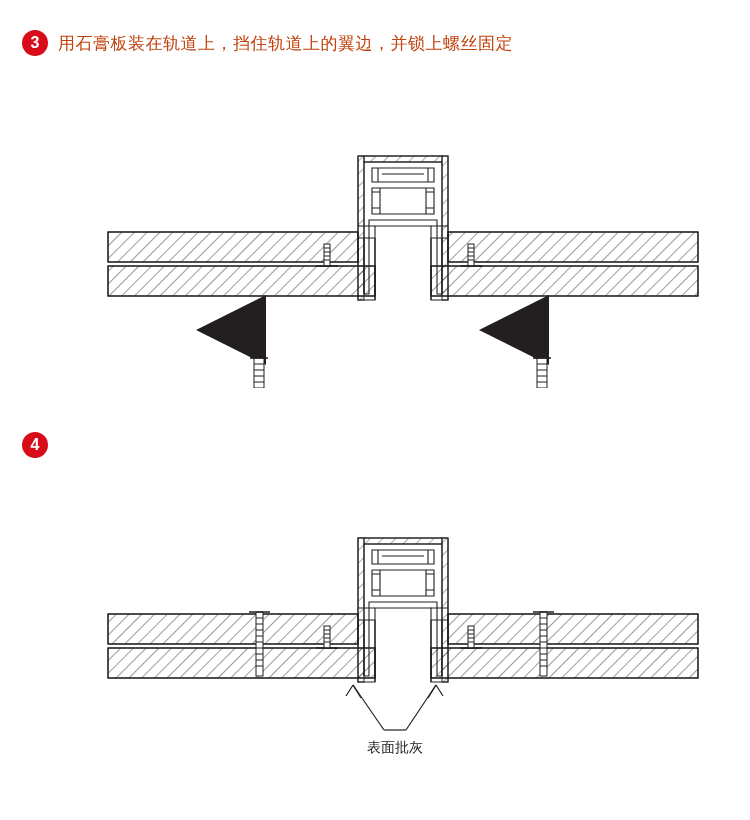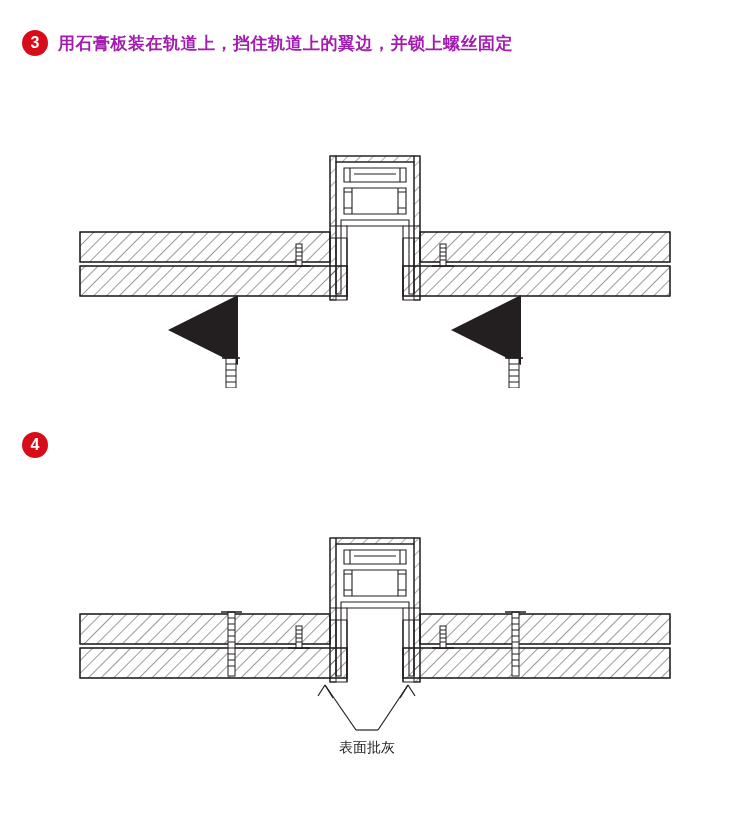--- a/index.html
+++ b/index.html
@@ -38,27 +38,27 @@
     align-items: center;
     justify-content: center;
     flex: 0 0 auto;
     font-family: "Liberation Sans", sans-serif;
     line-height: 1;
   }
   .step-title {
     margin-left: 10px;
     font-size: 17px;
     letter-spacing: 0.5px;
-    color: #a21caf;
+    color: #c2410c;
     white-space: nowrap;
-    font-weight: bold;
   }
   .figure {
     position: relative;
     width: 670px;
+    padding-left: 28px;
   }
   .figure svg {
     display: block;
   }
   .caption-text {
     font-size: 14px;
     fill: #231f20;
     font-family: "Liberation Sans", sans-serif;
   }
 </style>

